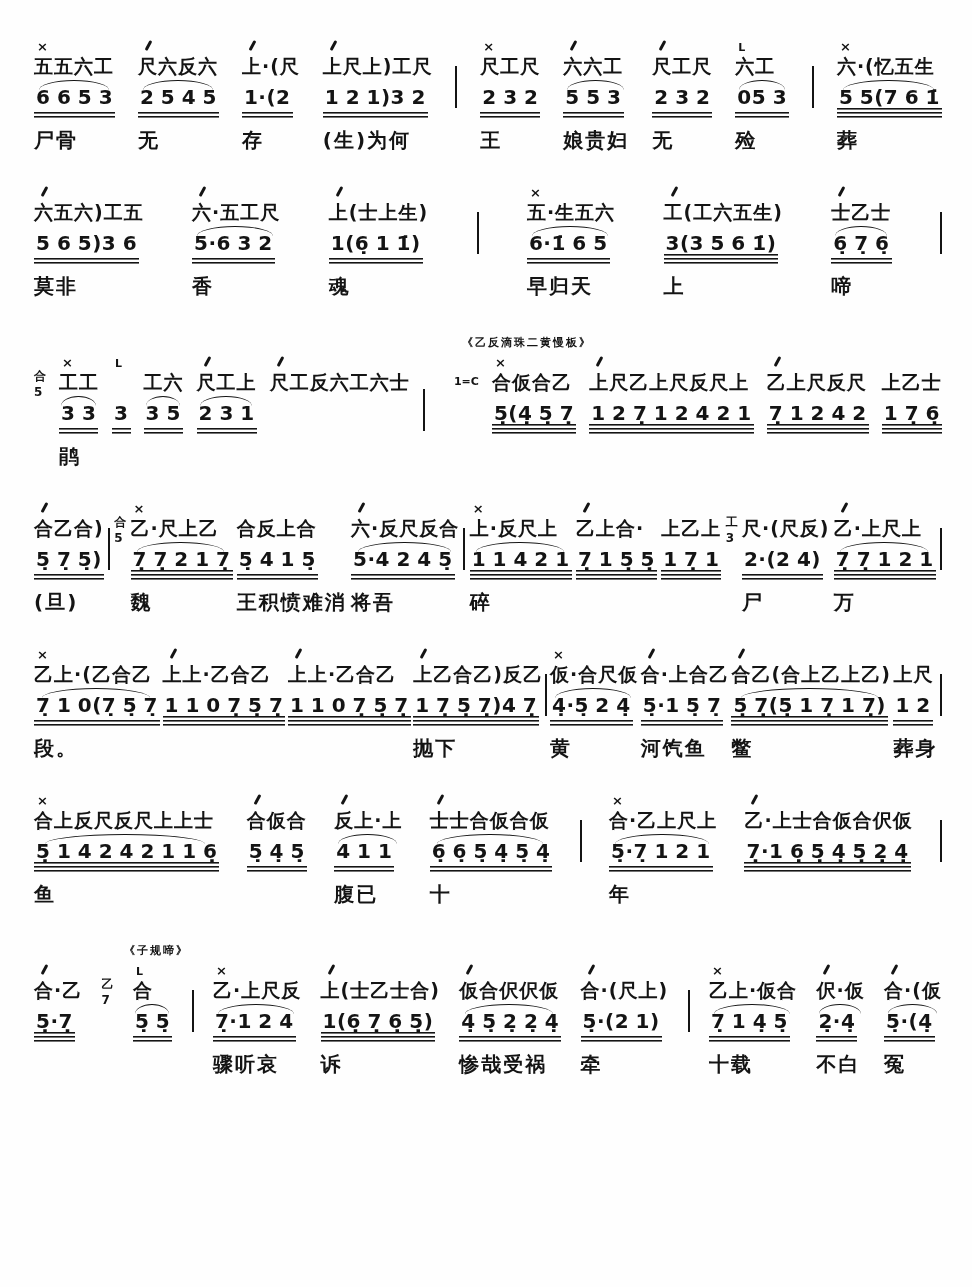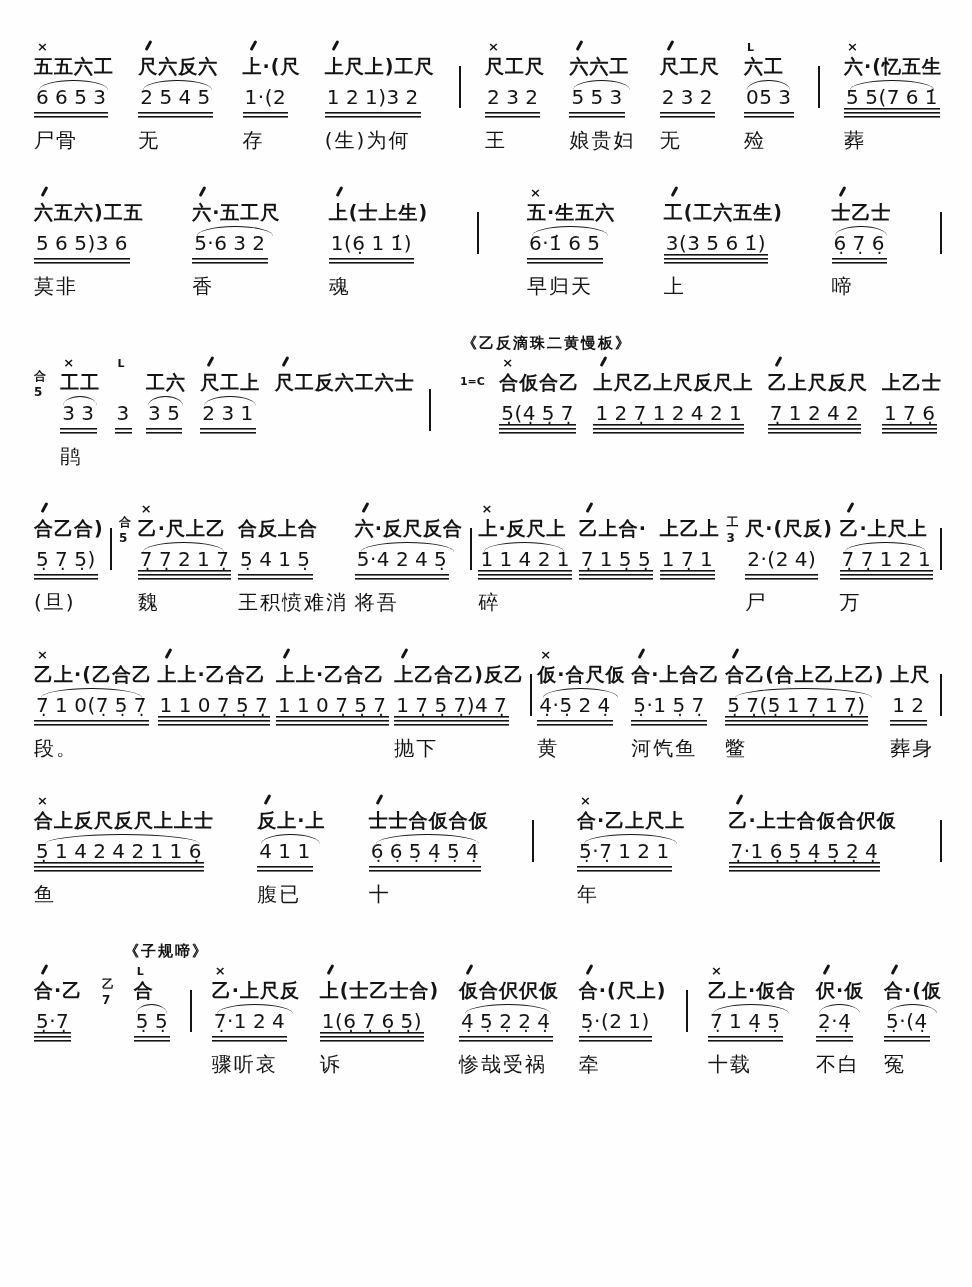--- a/index.html
+++ b/index.html
@@ -1,47 +1,47 @@
 <!DOCTYPE html>
 <html><head>
 <meta charset="utf-8">
 <style>
   html,body{margin:0;padding:0;background:#f4f4f2;}
   body{width:972px;height:1287px;overflow:hidden;color:#141414;
        font-family:"DejaVu Sans","Liberation Sans",sans-serif;}
   .page{width:972px;height:1287px;background:#fefefe;box-sizing:border-box;
         padding:40px 30px 16px 34px;}
   .system{margin-bottom:31px;position:relative;}
-  .sys-title{font-size:15px;font-weight:600;height:24px;line-height:22px;
+  .sys-title{font-size:11px;font-weight:600;height:24px;line-height:22px;
              font-family:"DejaVu Serif","Liberation Serif",serif;letter-spacing:2px;}
   .system .sys-title{margin-left:0;}
   .system:nth-child(3) .sys-title{margin-left:428px;}
   .system:nth-child(7) .sys-title{margin-left:90px;}
   .line{display:flex;justify-content:space-between;align-items:flex-start;}
   .seg{display:flex;flex-direction:column;flex:0 0 auto;}
   .mrow{height:15px;line-height:14px;font-size:12px;font-weight:bold;padding-left:3px;}
   .mark-x{font-size:13px;font-weight:700;}
   .mark-L{font-size:11px;font-weight:700;}
   .mark-tick{display:inline-block;width:3px;height:11px;background:#141414;
              border-radius:2px;transform:rotate(28deg);margin-left:6px;}
   .grow{height:25px;line-height:23px;font-size:19px;font-weight:600;
         letter-spacing:1px;white-space:nowrap;}
   .nrow{position:relative;height:40px;padding-top:5px;}
-  .num{display:inline-block;font-size:20px;font-weight:400;white-space:nowrap;
+  .num{display:inline-block;font-size:20px;font-weight:700;white-space:nowrap;
        letter-spacing:.5px;word-spacing:-1px;padding:0 2px 9px 2px;
        background-image:linear-gradient(#141414,#141414),linear-gradient(#141414,#141414);
        background-size:100% 1.6px,100% 1.6px;
        background-position:left bottom,left calc(100% - 4px);
        background-repeat:no-repeat;}
   .u3 .num{background-image:linear-gradient(#141414,#141414),linear-gradient(#141414,#141414),linear-gradient(#141414,#141414);
        background-size:100% 1.6px,100% 1.6px,100% 1.6px;
        background-position:left bottom,left calc(100% - 4px),left calc(100% - 8px);}
   .arc{position:absolute;top:0;left:6%;width:86%;height:9px;
        border-top:1.6px solid #141414;border-radius:50% 50% 0 0/100% 100% 0 0;}
-  .lrow{height:30px;line-height:31px;font-size:20px;font-weight:400;
+  .lrow{height:30px;line-height:31px;font-size:20px;font-weight:700;
         letter-spacing:2px;white-space:nowrap;}
   .bar{padding-top:18px;}
   .bar .key{display:block;height:15px;line-height:15px;font-size:11px;
             font-weight:700;white-space:nowrap;margin-left:31px;}
   .bar .barline{display:block;width:2px;height:42px;background:#141414;margin-top:8px;}
   .bar.haskey .barline{margin-top:0;}
   .grace{padding-top:12px;}
   .grace .g2{font-size:12px;font-weight:600;height:16px;line-height:16px;}
   .grace .n2{font-size:12px;font-weight:700;height:16px;line-height:16px;}
 </style>
@@ -361,20 +361,26 @@
     <section class="system">
       <div class="line">
         <div class="seg u3">
           <div class="mrow"><span class="mark-x">×</span></div>
           <div class="grow">合上反尺反尺上上士</div>
           <div class="nrow"><span class="arc"></span><span class="num">5̣ 1 4 2 4 2 1 1 6̣</span></div>
           <div class="lrow">鱼</div>
         </div>
         <div class="seg">
           <div class="mrow"><span class="mark-tick"></span></div>
+          <div class="grow">合仮合</div>
+          <div class="nrow"><span class="num">5̣ 4̣ 5̣</span></div>
+          <div class="lrow"></div>
+        </div>
+        <div class="seg">
+          <div class="mrow"><span class="mark-tick"></span></div>
           <div class="grow">反上·上</div>
           <div class="nrow"><span class="arc"></span><span class="num">4 1 1</span></div>
           <div class="lrow">腹已</div>
         </div>
         <div class="seg">
           <div class="mrow"><span class="mark-tick"></span></div>
           <div class="grow">士士合仮合仮</div>
           <div class="nrow"><span class="arc"></span><span class="num">6̣ 6̣ 5̣ 4̣ 5̣ 4̣</span></div>
           <div class="lrow">十</div>
         </div>

